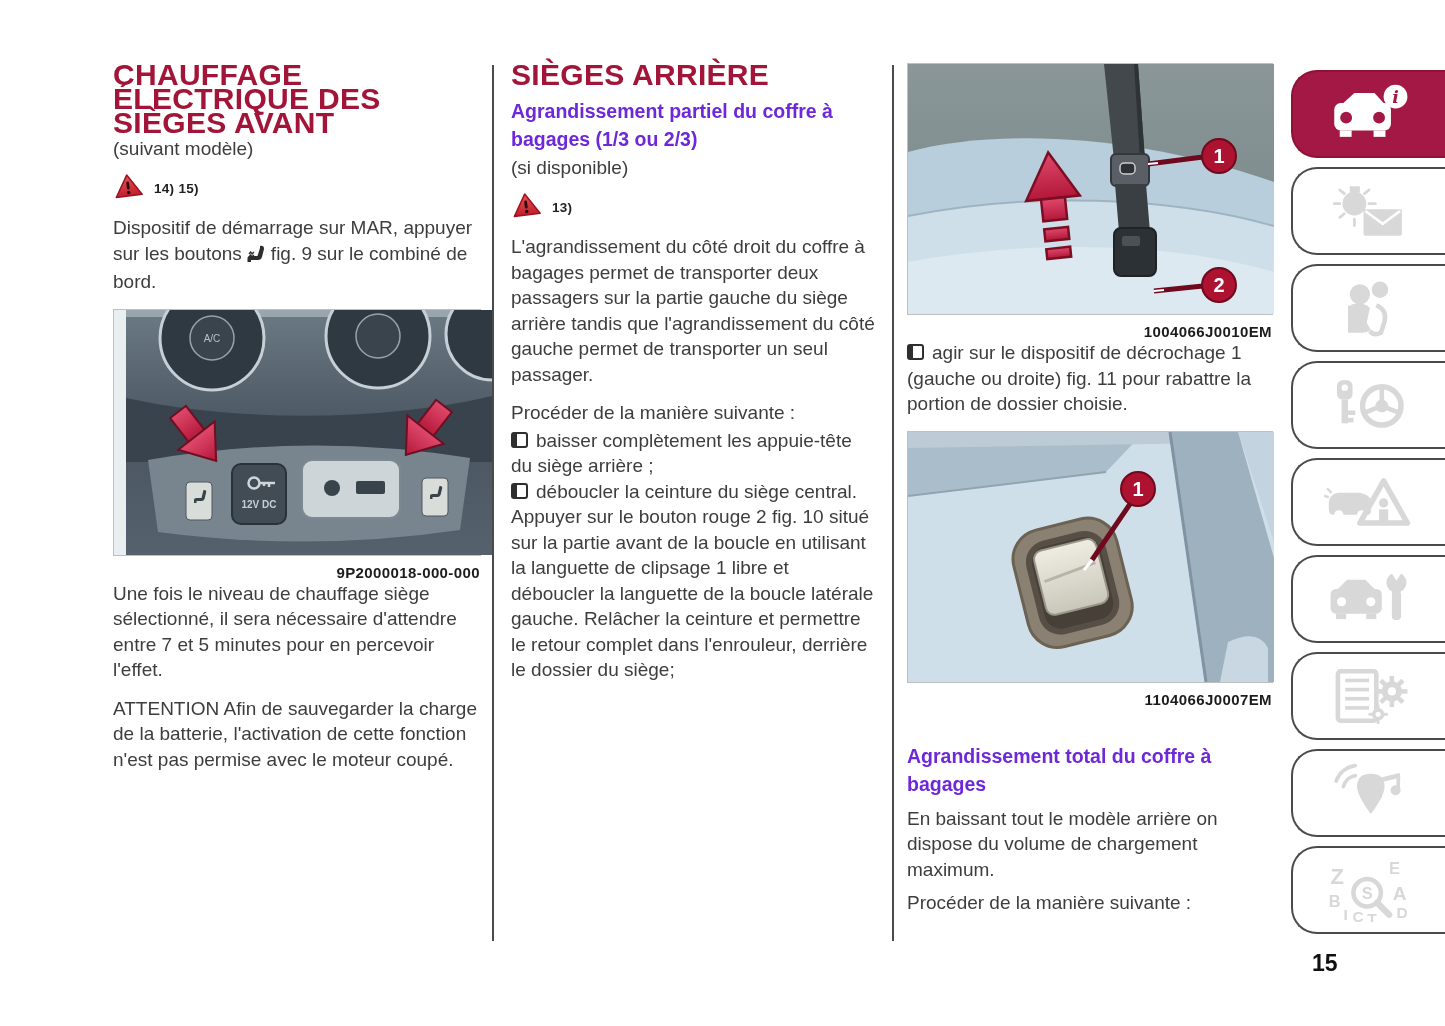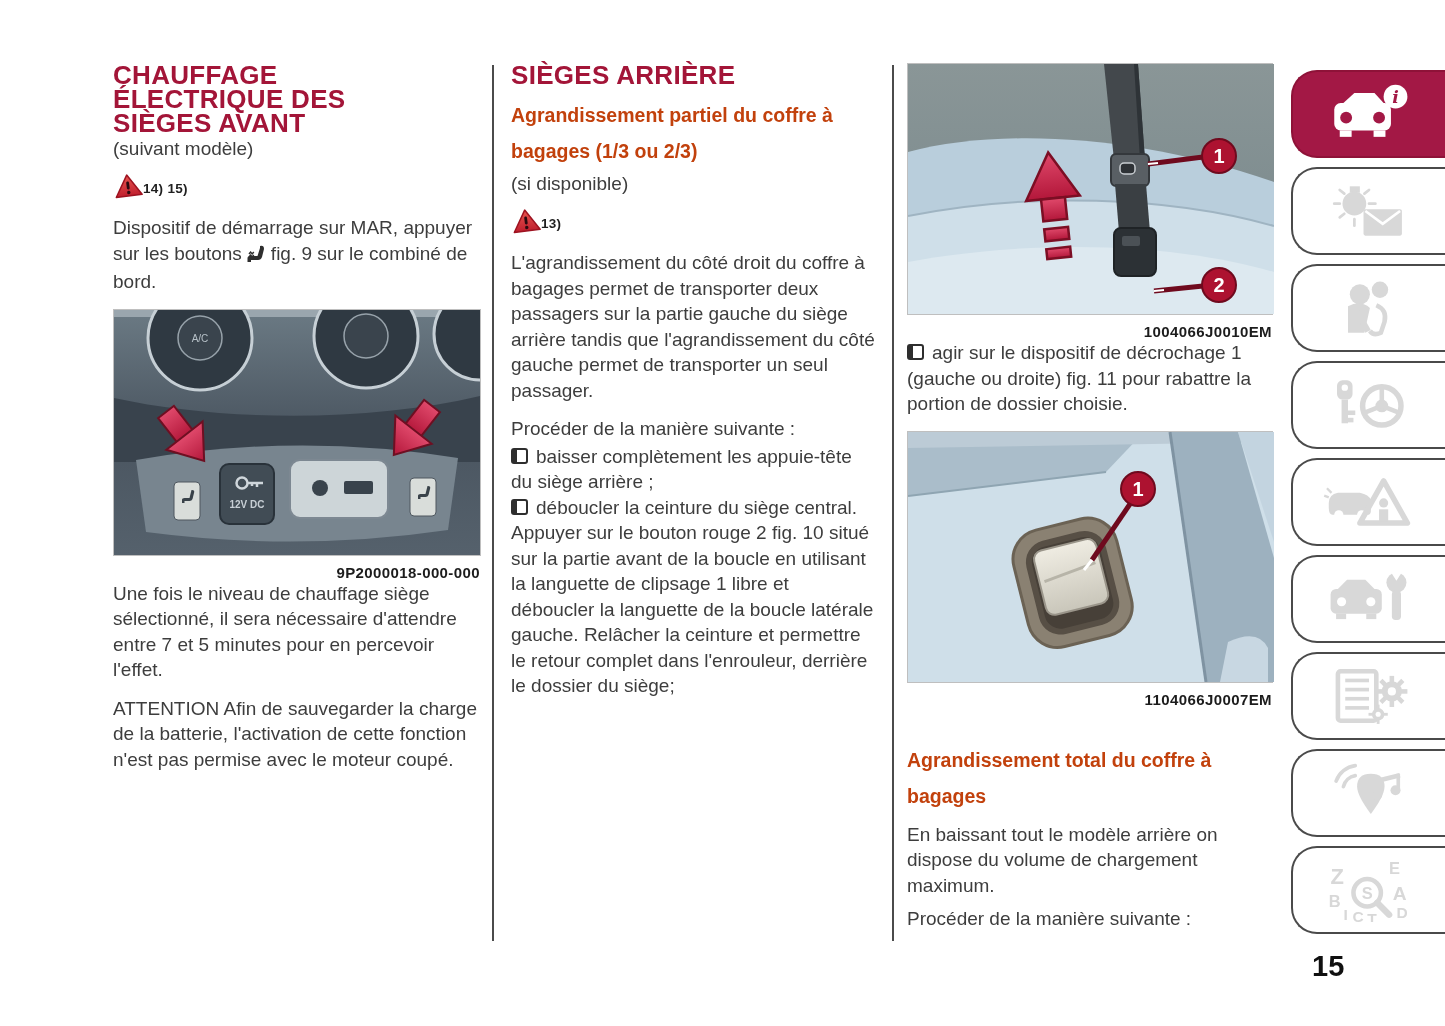--- a/index.html
+++ b/index.html
@@ -8,25 +8,25 @@
     font-family:"Liberation Sans", sans-serif; overflow:hidden;
   }
   .col { position:absolute; top:63px; }
   #col1 { left:113px; width:368px; }
   #col2 { left:511px; width:366px; }
   #col3 { left:907px; width:366px; }
   .divider { position:absolute; top:65px; width:2px; height:876px; background:#4b4b4b; }
   #div1 { left:492px; }
   #div2 { left:892px; }
 
-  .h1 { color:#A31538; font-weight:bold; font-size:26px; line-height:24px; letter-spacing:0.3px; margin:0; }
+  .h1 { color:#A31538; font-weight:bold; font-size:30px; line-height:24px; letter-spacing:0.3px; margin:0; }
   #col1 .h1 { width:285px; }
-  .h2 { color:#c2410c; font-weight:bold; font-size:19.5px; line-height:36px; margin:10px 0 2px; }
+  .h2 { color:#6d28d9; font-weight:bold; font-size:19.5px; line-height:28px; margin:10px 0 2px; }
   .note { font-size:19px; line-height:25px; color:#3d3d3d; margin:1px 0 0; }
-  .warnrow { display:flex; align-items:center; margin:12px 0 12px; }
+  .warnrow { display:flex; align-items:center; gap:11px; margin:12px 0 12px; }
   .refs { font-weight:bold; font-size:13.5px; color:#1f1f1f; letter-spacing:0.3px; }
   p.body { font-size:19px; line-height:25.5px; color:#3d3d3d; margin:0 0 13px; }
   p.tight { margin:8px 0 2px; }
   p.bullet { margin:0; }
   .mt28 { margin-top:28px; }
   .mt14 { margin-top:14px; }
 
   .sq {
     display:inline-block; width:9px; height:12px;
     border:2.5px solid #2e2e2e; border-left-width:6px; border-radius:3px;
@@ -42,21 +42,21 @@
     position:absolute; left:1291px; width:154px; height:88px; box-sizing:border-box;
     background:#ffffff; border:2px solid #4a4a4a; border-right:none;
     border-radius:26px 0 0 26px; display:flex; align-items:center; justify-content:center;
     cursor:pointer;
   }
   .tab.active { background:#A31845; border-color:#8E1238; }
   .tab svg { width:100px; height:64px; }
   .ticon { fill:#d8d8d8; }
   .tstroke { stroke:#d8d8d8; fill:none; }
 
-  #page-num { position:absolute; left:1312px; top:950px; font-size:29px; font-weight:bold; color:#101010; }
+  #page-num { position:absolute; left:1312px; top:950px; font-size:23px; font-weight:bold; color:#101010; }
 </style>
 </head>
 <body>
 
 <div id="page">
 
   <div class="col" id="col1">
     <h1 class="h1">CHAUFFAGE ÉLECTRIQUE DES SIÈGES AVANT</h1>
     <p class="note">(suivant modèle)</p>
 
@@ -77,21 +77,21 @@
         </svg>
       </span>
       <span class="refs">14) 15)</span>
     </div>
 
     <p class="body"><span>Dispositif de démarrage sur MAR, appuyer sur les boutons</span><span class="inlineicon"><svg width="21" height="18" viewBox="0 0 21 18">
         <path d="M14 1 q4 -1 4 3 l-2 8 q-1 3 -4 3 l-7 0 0 2 -3.5 0 0 -4 q0 -2 3 -2 l7 0 2.5 -8 z" fill="#2e2e2e"></path>
         <path d="M3 9 l1.6 -2 1.6 2 1.6 -2 M3 12 l1.6 -2 1.6 2 1.6 -2" stroke="#2e2e2e" stroke-width="1.4" fill="none"></path>
       </svg></span><span>fig. 9 sur le combiné de bord.</span></p>
 
-    <div class="figure" style="margin-top:14px;">
+    <div class="figure" style="margin-top:14px;padding-left:12px;">
       <svg width="366" height="245" viewBox="0 0 366 245">
         <defs>
           <linearGradient id="g9a" x1="0" y1="0" x2="0" y2="1">
             <stop offset="0" stop-color="#6b7a84"></stop>
               <stop offset="0.5" stop-color="#4a5560"></stop>
               <stop offset="1" stop-color="#55616c"></stop>
           </linearGradient>
           <linearGradient id="gArr" x1="0" y1="0" x2="0" y2="1">
             <stop offset="0" stop-color="#e0496b"></stop>
               <stop offset="1" stop-color="#b3173a"></stop>

